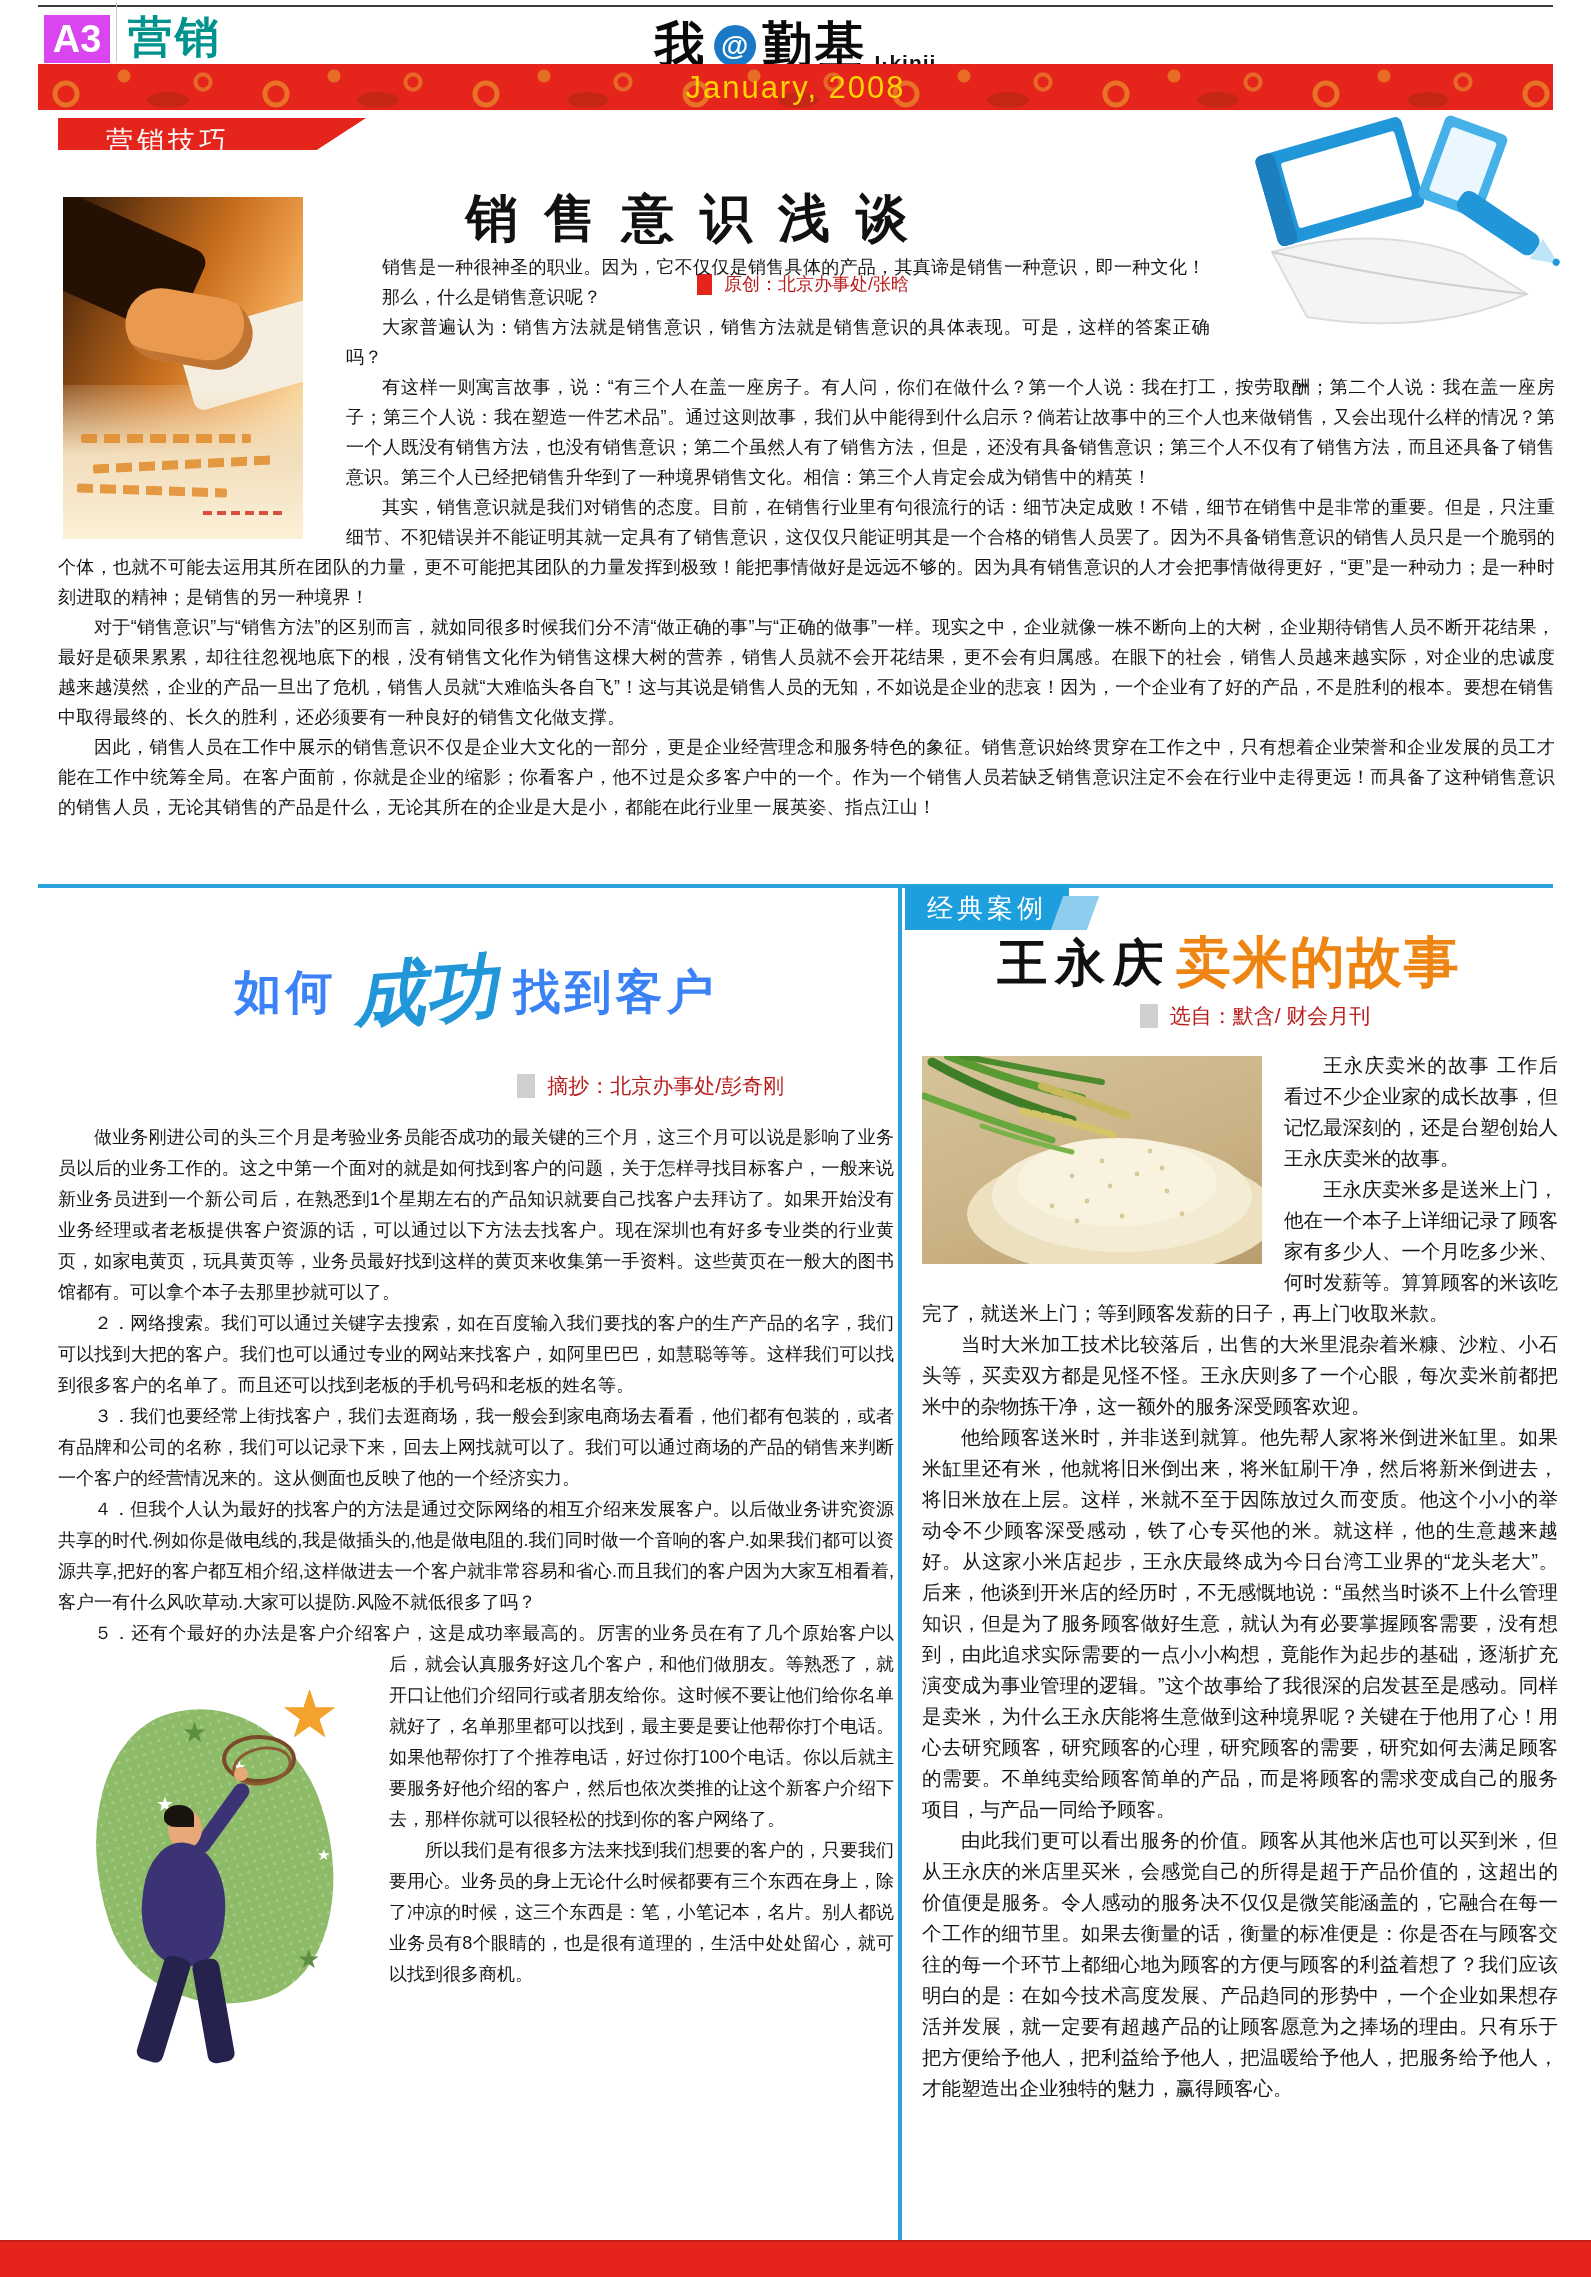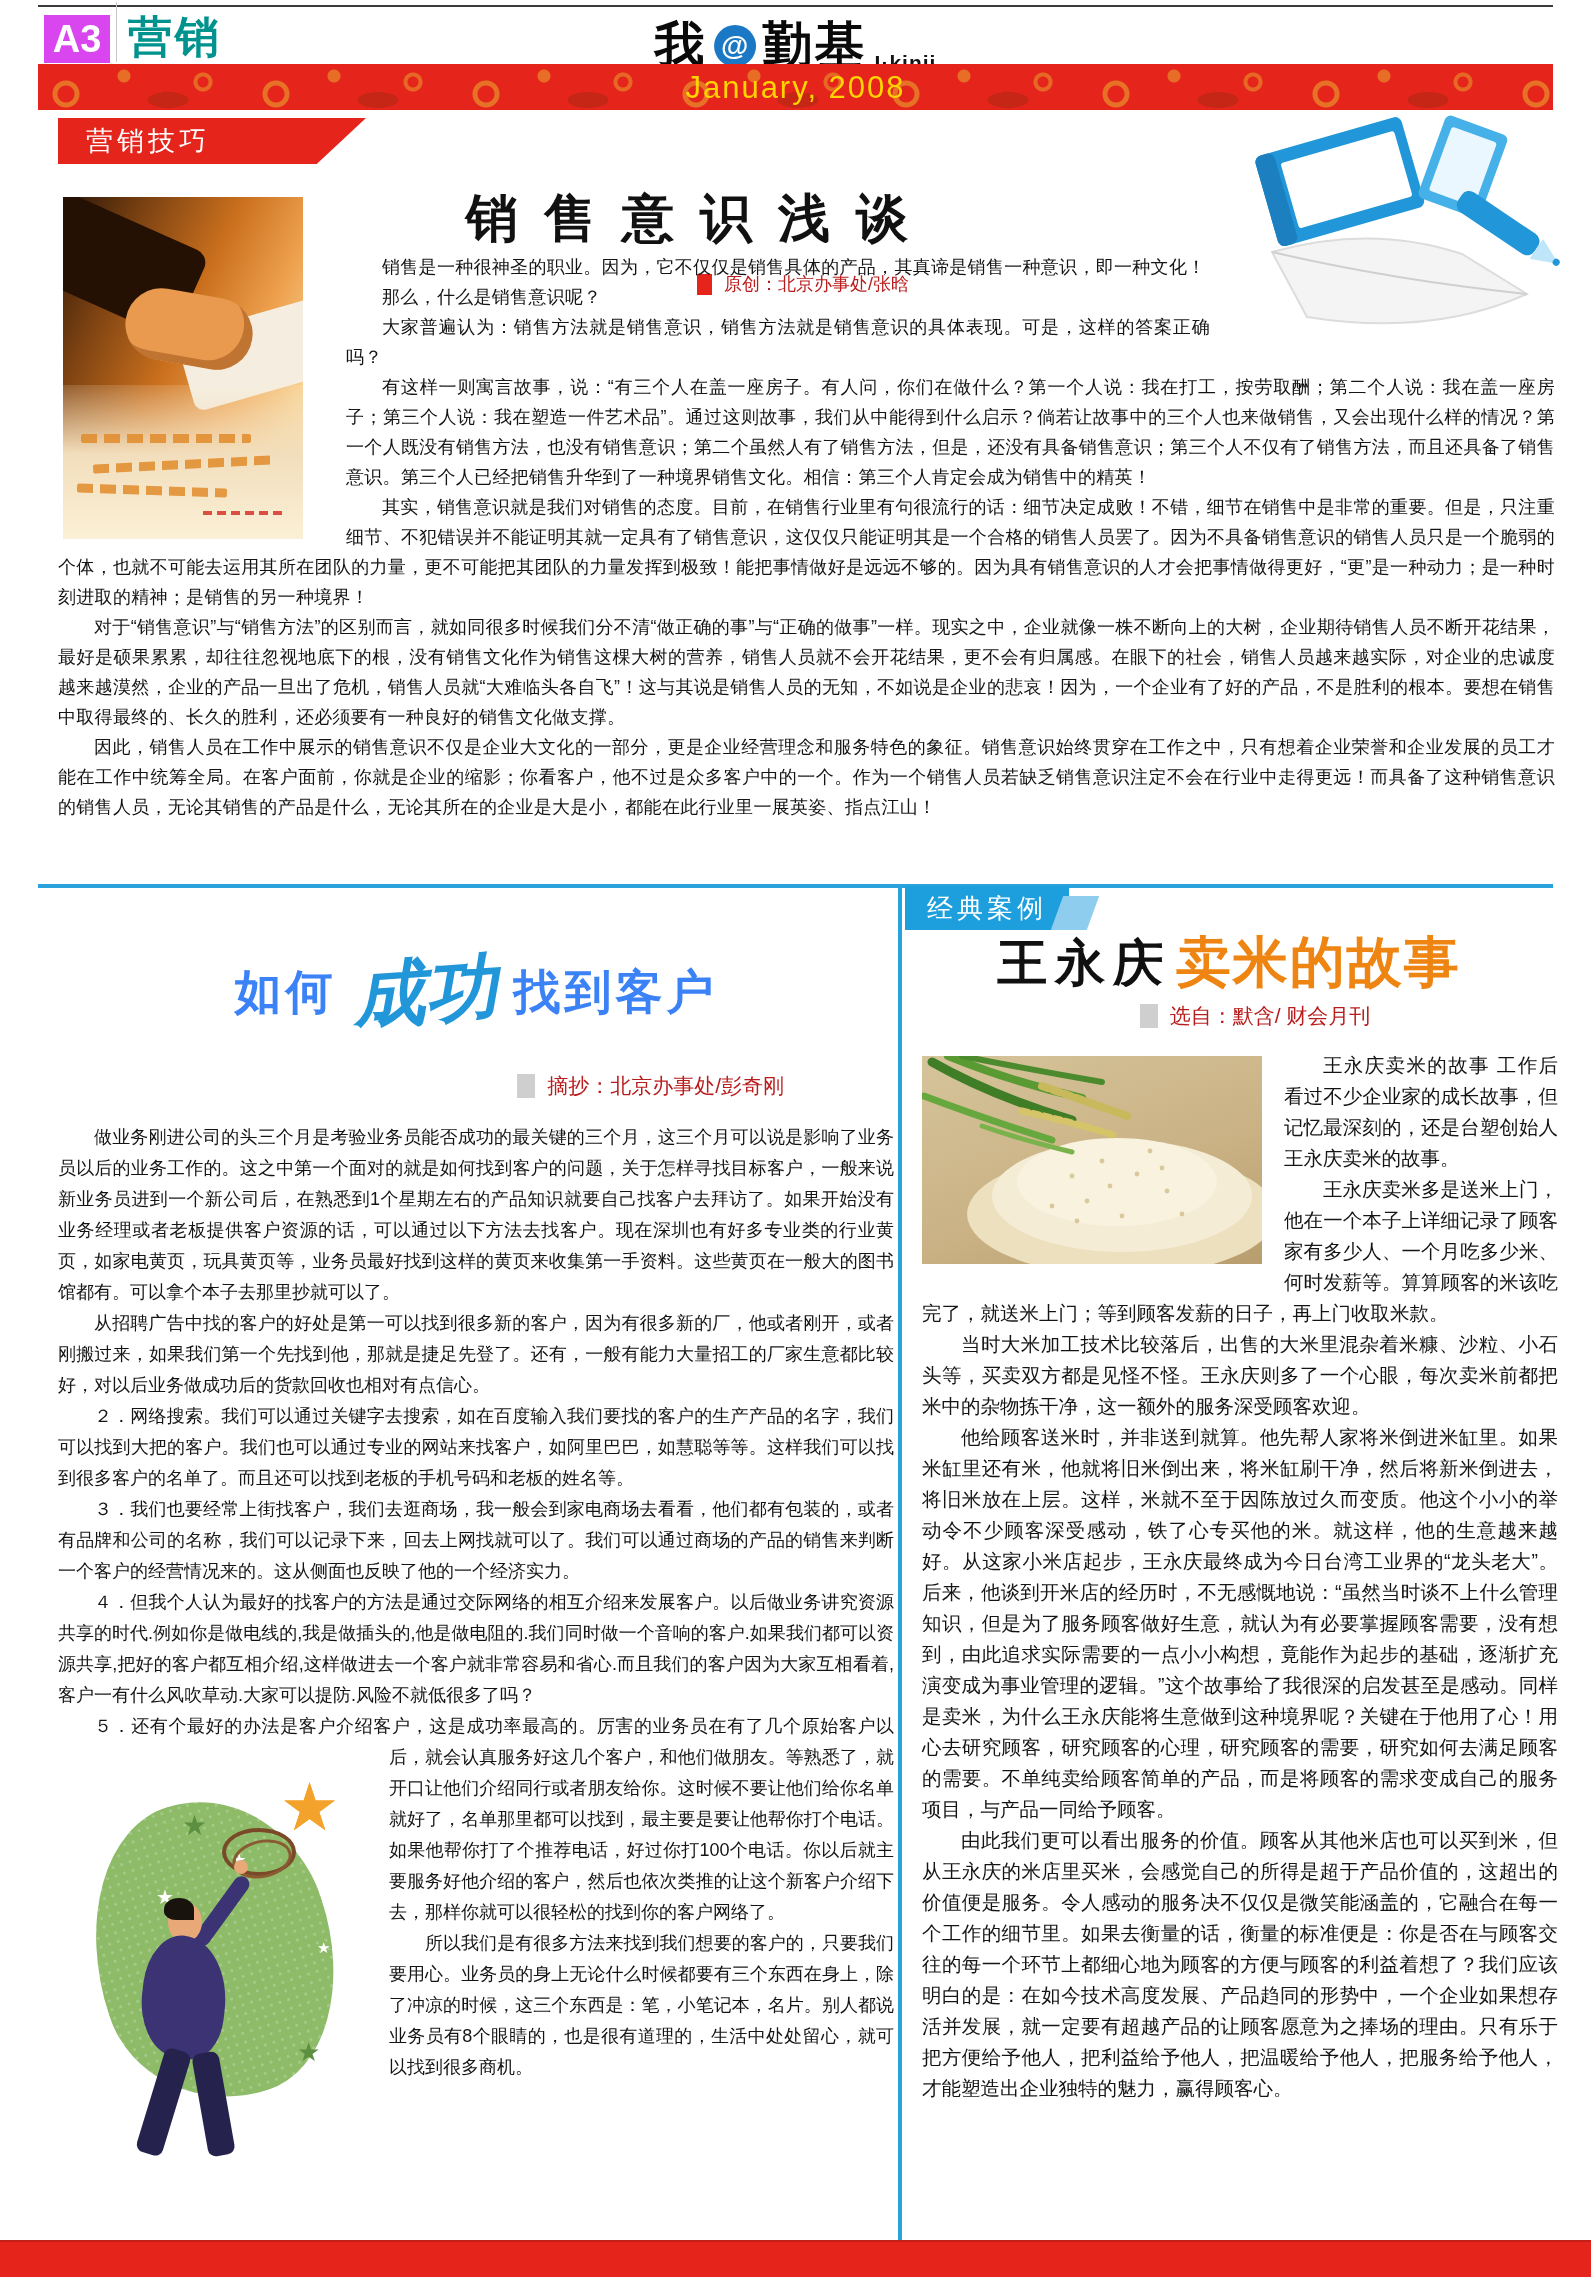--- a/index.html
+++ b/index.html
@@ -24,22 +24,22 @@
   .band { left:38px; top:64px; width:1515px; height:46px; background-color:#e5241b;
     background-image:
       radial-gradient(circle 15px at 28px 30px, rgba(232,127,40,0) 8px, rgba(232,127,40,.85) 9px, rgba(232,127,40,.85) 13px, transparent 14px),
       radial-gradient(circle 7px at 86px 12px, rgba(232,127,40,.8) 0 6px, transparent 7px),
       radial-gradient(ellipse 34px 13px at 130px 36px, rgba(196,38,21,.95) 0 60%, transparent 61%),
       radial-gradient(circle 11px at 165px 18px, rgba(232,127,40,0) 5px, rgba(232,127,40,.75) 6px, rgba(232,127,40,.75) 9px, transparent 10px);
     background-size:210px 46px; background-repeat:repeat-x; }
   .band-date { left:38px; top:70px; width:1515px; text-align:center; font-size:31px; color:#ffd400; letter-spacing:2px; }
 
   
-  .tag1 { left:58px; top:118px; width:308px; height:46px; background:#e5241b; color:#fff;
-          font-size:27px; line-height:46px; padding-left:28px; letter-spacing:4px;
+  .tag1 { left:58px; top:118px; width:308px; height:32px; background:#e5241b; color:#fff;
+          font-size:27px; line-height:46px; padding-left:48px; letter-spacing:4px;
           clip-path:polygon(0 0, 100% 0, 84% 100%, 0 100%); }
   .title1 { left:320px; top:184px; width:760px; text-align:center;
             font-family:"DejaVu Serif", serif; font-weight:bold; font-size:52px; letter-spacing:26px; color:#111; }
   .byline { display:flex; align-items:center; font-size:18px; color:#b91c1c; }
   .byline .sq { display:inline-block; width:15px; height:21px; margin-right:12px; }
   .byline1 { left:697px; top:272px; }
   .sq-red { background:#e5241b; }
   .sq-gray { background:#cfcfcf; }
 
   .books-illu { left:1222px; top:112px; width:338px; height:220px; }
@@ -184,21 +184,20 @@
   <span class="t2-plain">如何</span>
   <span class="t2-hl">成功</span>
   <span class="t2-plain">找到客户</span>
 </div>
 <div class="abs byline byline2">
   <span class="sq sq-gray"></span>
   <span>摘抄：北京办事处/彭奇刚</span>
 </div>
 <div class="abs a2-body">
   <p>做业务刚进公司的头三个月是考验业务员能否成功的最关键的三个月，这三个月可以说是影响了业务员以后的业务工作的。这之中第一个面对的就是如何找到客户的问题，关于怎样寻找目标客户，一般来说新业务员进到一个新公司后，在熟悉到1个星期左右的产品知识就要自己找客户去拜访了。如果开始没有业务经理或者老板提供客户资源的话，可以通过以下方法去找客户。现在深圳也有好多专业类的行业黄页，如家电黄页，玩具黄页等，业务员最好找到这样的黄页来收集第一手资料。这些黄页在一般大的图书馆都有。可以拿个本子去那里抄就可以了。</p>
-  <p>从招聘广告中找的客户的好处是第一可以找到很多新的客户，因为有很多新的厂，他或者刚开，或者刚搬过来，如果我们第一个先找到他，那就是捷足先登了。还有，一般有能力大量招工的厂家生意都比较好，对以后业务做成功后的货款回收也相对有点信心。</p>
   <p>２．网络搜索。我们可以通过关键字去搜索，如在百度输入我们要找的客户的生产产品的名字，我们可以找到大把的客户。我们也可以通过专业的网站来找客户，如阿里巴巴，如慧聪等等。这样我们可以找到很多客户的名单了。而且还可以找到老板的手机号码和老板的姓名等。</p>
   <p>３．我们也要经常上街找客户，我们去逛商场，我一般会到家电商场去看看，他们都有包装的，或者有品牌和公司的名称，我们可以记录下来，回去上网找就可以了。我们可以通过商场的产品的销售来判断一个客户的经营情况来的。这从侧面也反映了他的一个经济实力。</p>
   <p>４．但我个人认为最好的找客户的方法是通过交际网络的相互介绍来发展客户。以后做业务讲究资源共享的时代.例如你是做电线的,我是做插头的,他是做电阻的.我们同时做一个音响的客户.如果我们都可以资源共享,把好的客户都互相介绍,这样做进去一个客户就非常容易和省心.而且我们的客户因为大家互相看着,客户一有什么风吹草动.大家可以提防.风险不就低很多了吗？</p>
   <p>
     <span>５．还有个最好的办法是客户介绍客户，这是成功率最高的。厉害的业务员在有了几个原始客户以后，就</span><span class="cartoon">
         <span class="ct-blob"></span>
         <span class="ct-bigstar">★</span>
         <span class="ct-star dk" style="left:70px;top:58px;font-size:28px;">★</span>
         <span class="ct-star" style="left:120px;top:92px;font-size:16px;">★</span>
         <span class="ct-star" style="left:44px;top:130px;font-size:20px;">★</span>

